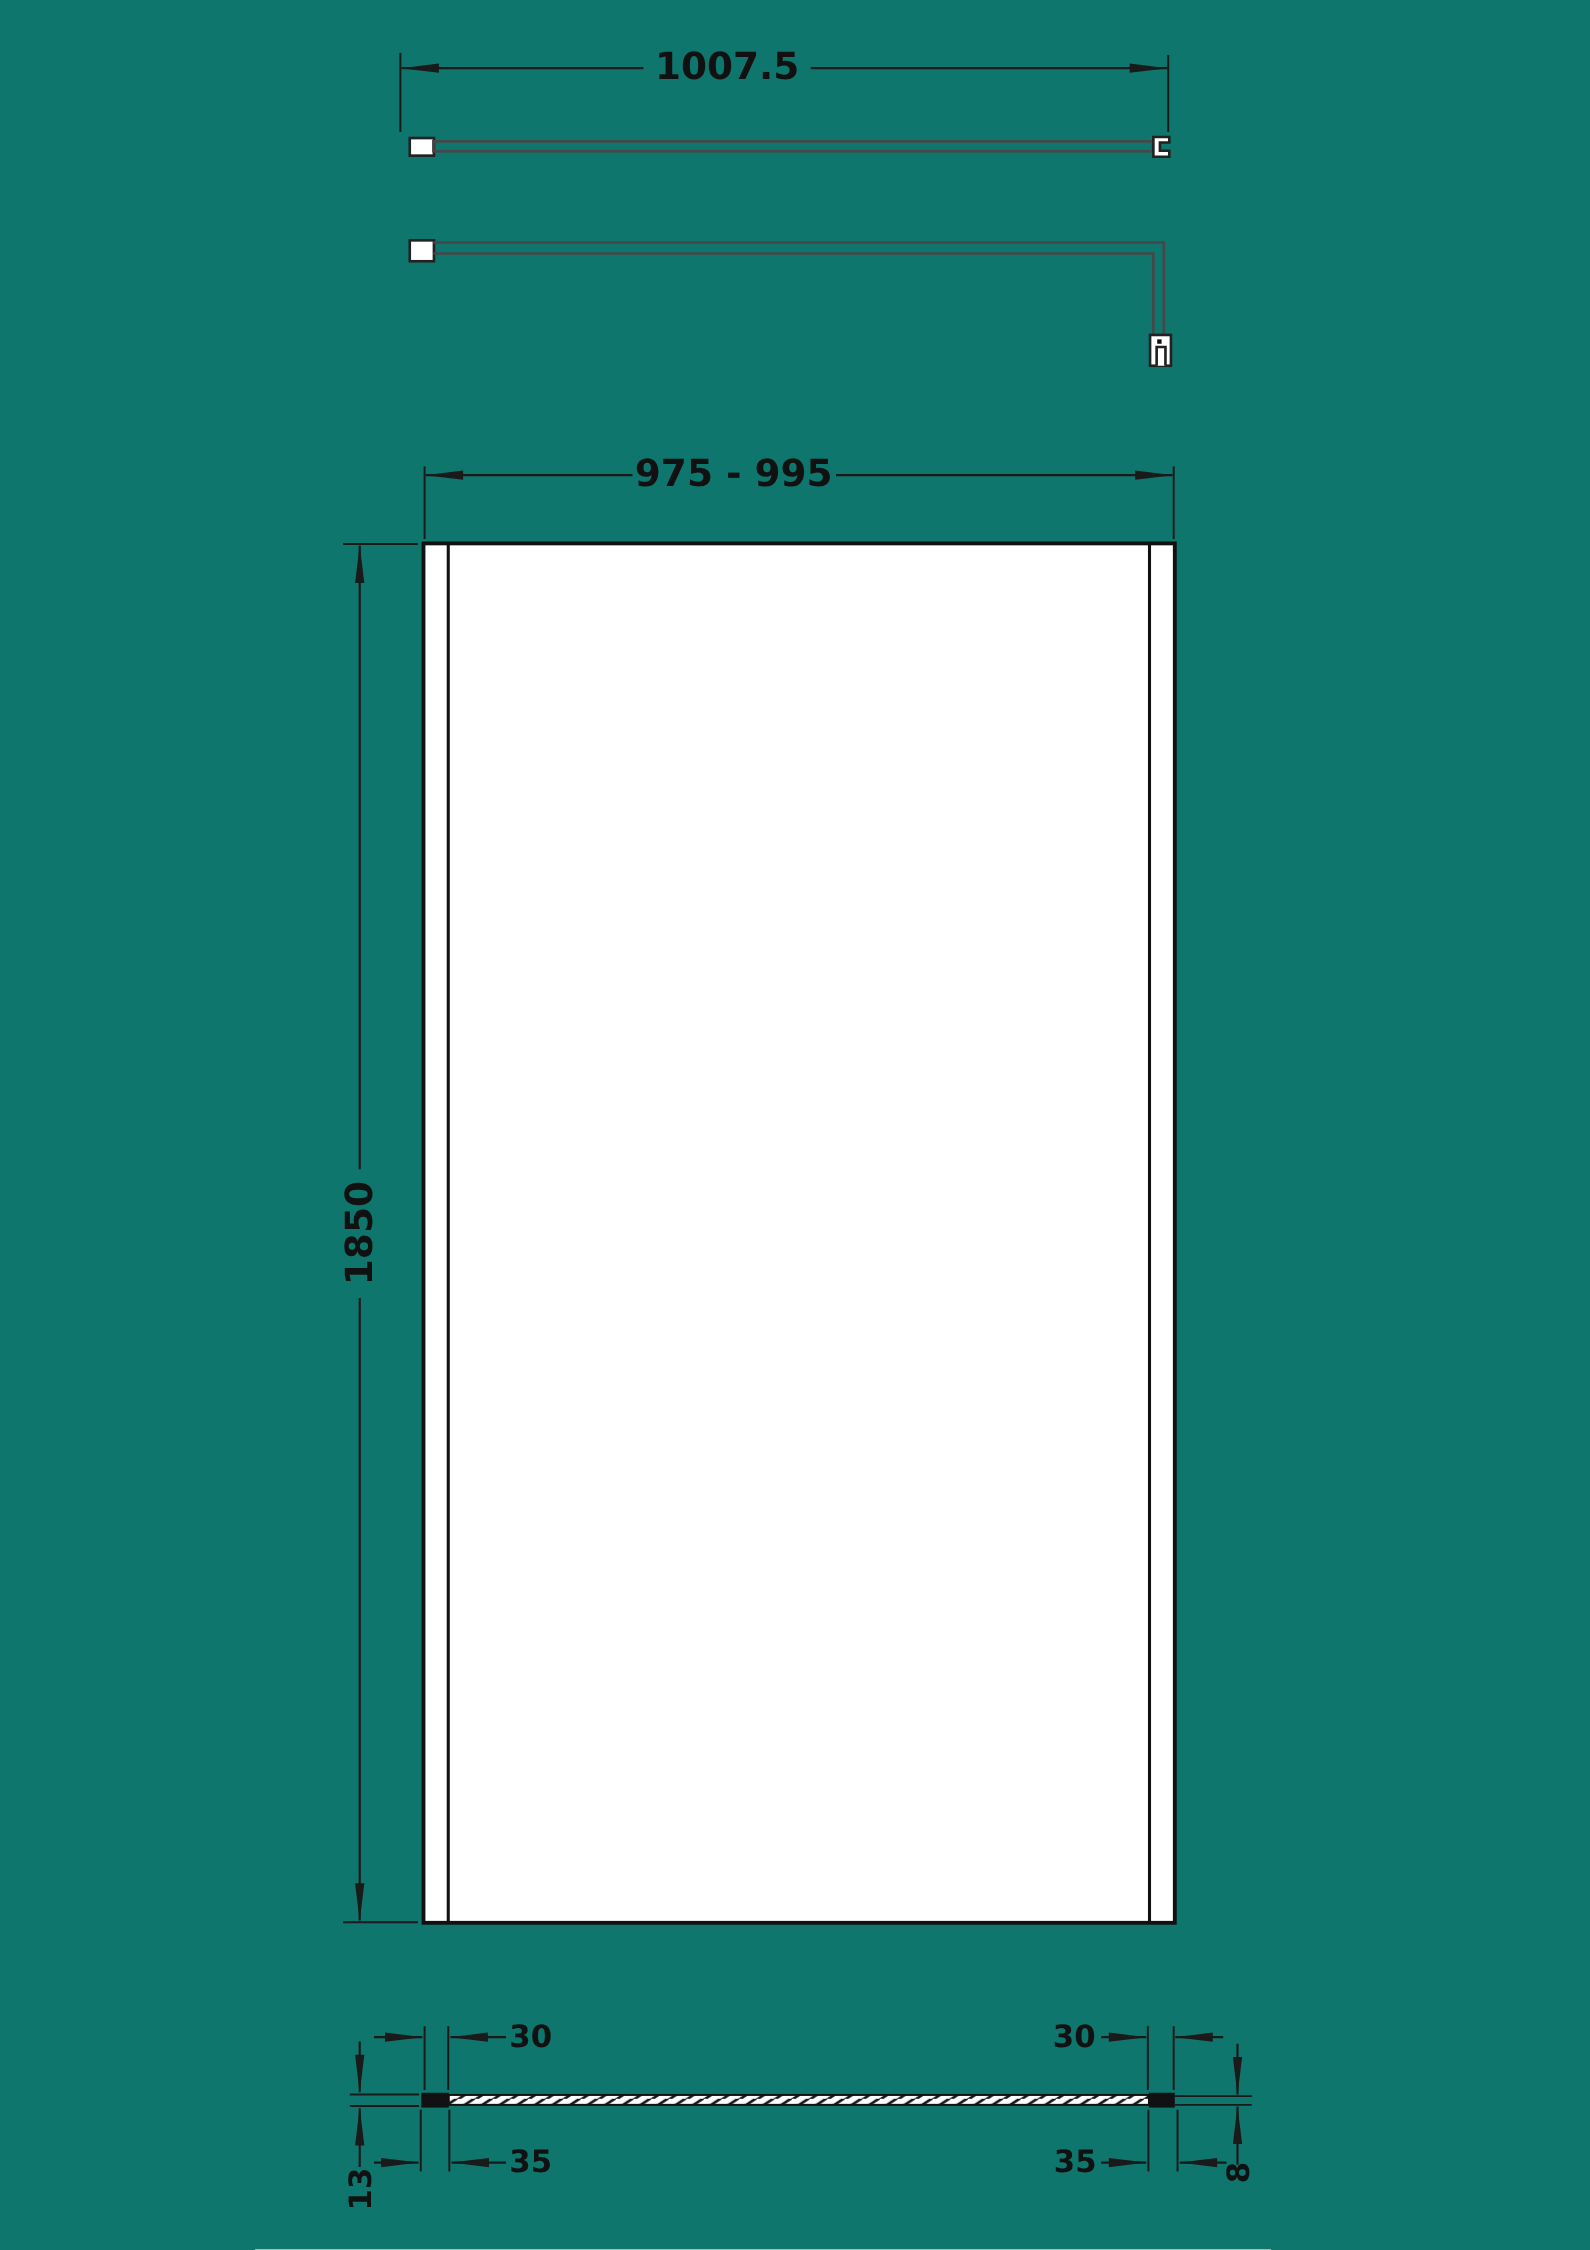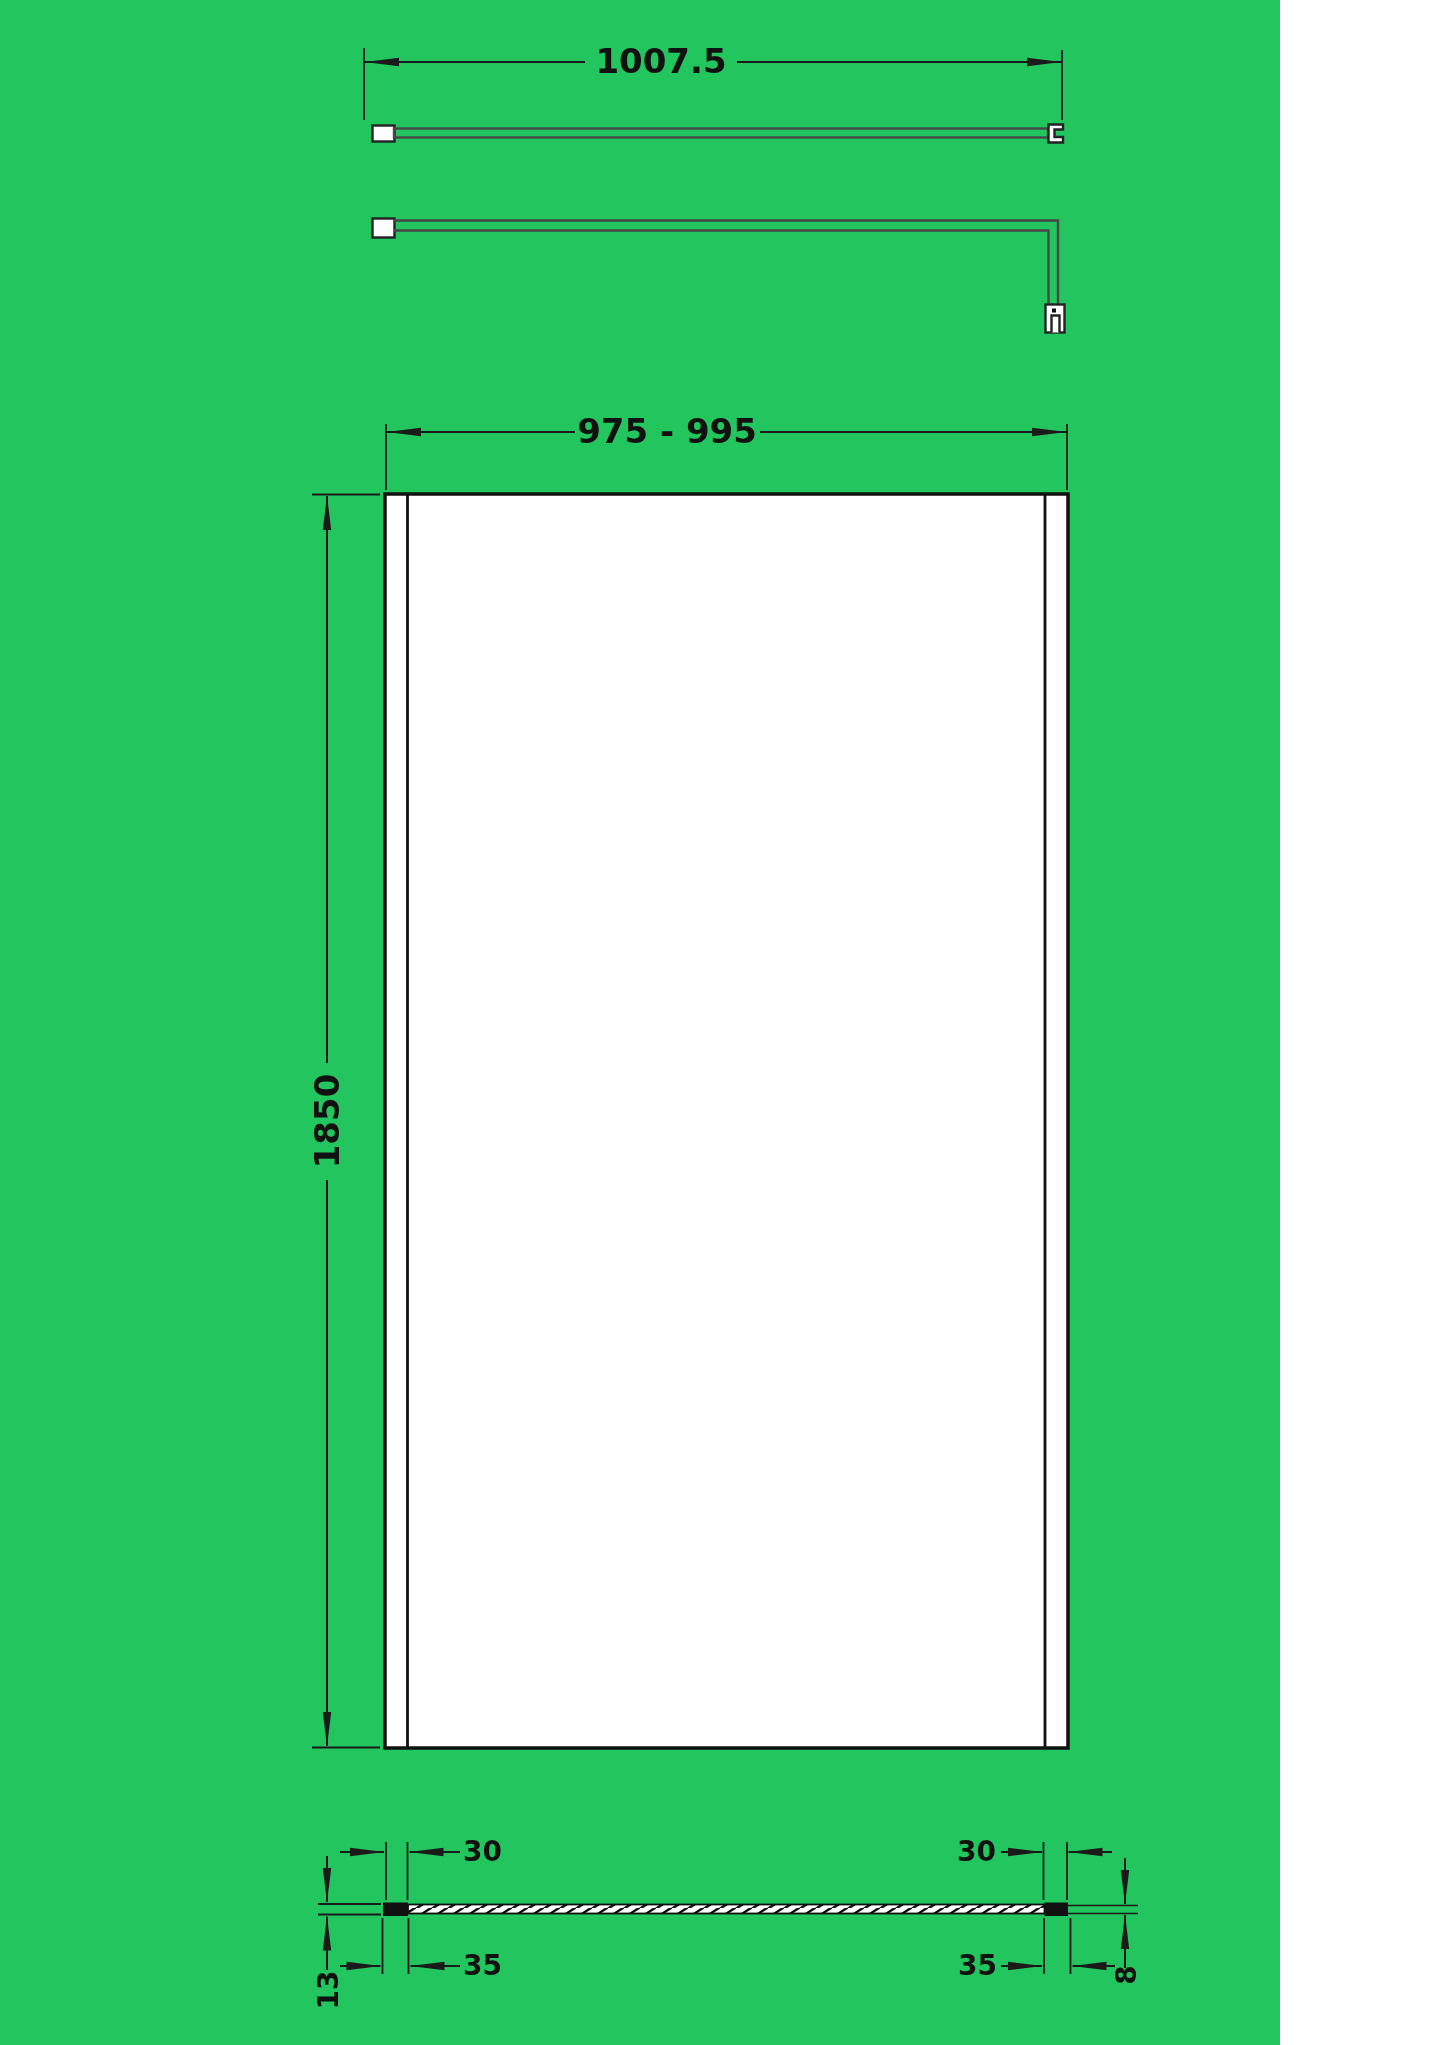--- a/index.html
+++ b/index.html
@@ -1,16 +1,16 @@
 <!DOCTYPE html>
 <html><head>
 <meta charset="utf-8">
 <style>
   html,body{margin:0;padding:0;background:#ffffff;}
-  .canvas{position:relative;width:1280px;height:2045px;background:#22c55e;overflow:hidden;}
+  .canvas{position:relative;width:1445px;height:2045px;background:#0f766e;overflow:hidden;}
   svg{display:block;}
   .s-main{stroke:#111111;stroke-width:3.5;fill:#ffffff;}
   .s-inner{stroke:#111111;stroke-width:2.8;fill:none;}
   .s-dim{stroke:#1a1a1a;stroke-width:2;fill:none;}
   .s-ext{stroke:#1a1a1a;stroke-width:1.8;fill:none;}
   .s-bar{stroke:#474747;stroke-width:2.4;fill:none;}
   .s-fit{stroke:#222222;stroke-width:2.4;fill:#ffffff;}
   .s-thin{stroke:#1a1a1a;stroke-width:1.6;fill:none;}
   .t-dim{font-family:"DejaVu Sans","Liberation Sans",sans-serif;font-weight:bold;font-size:34px;fill:#111111;}
   .t-dim-sm{font-family:"DejaVu Sans","Liberation Sans",sans-serif;font-weight:bold;font-size:28px;fill:#111111;}

